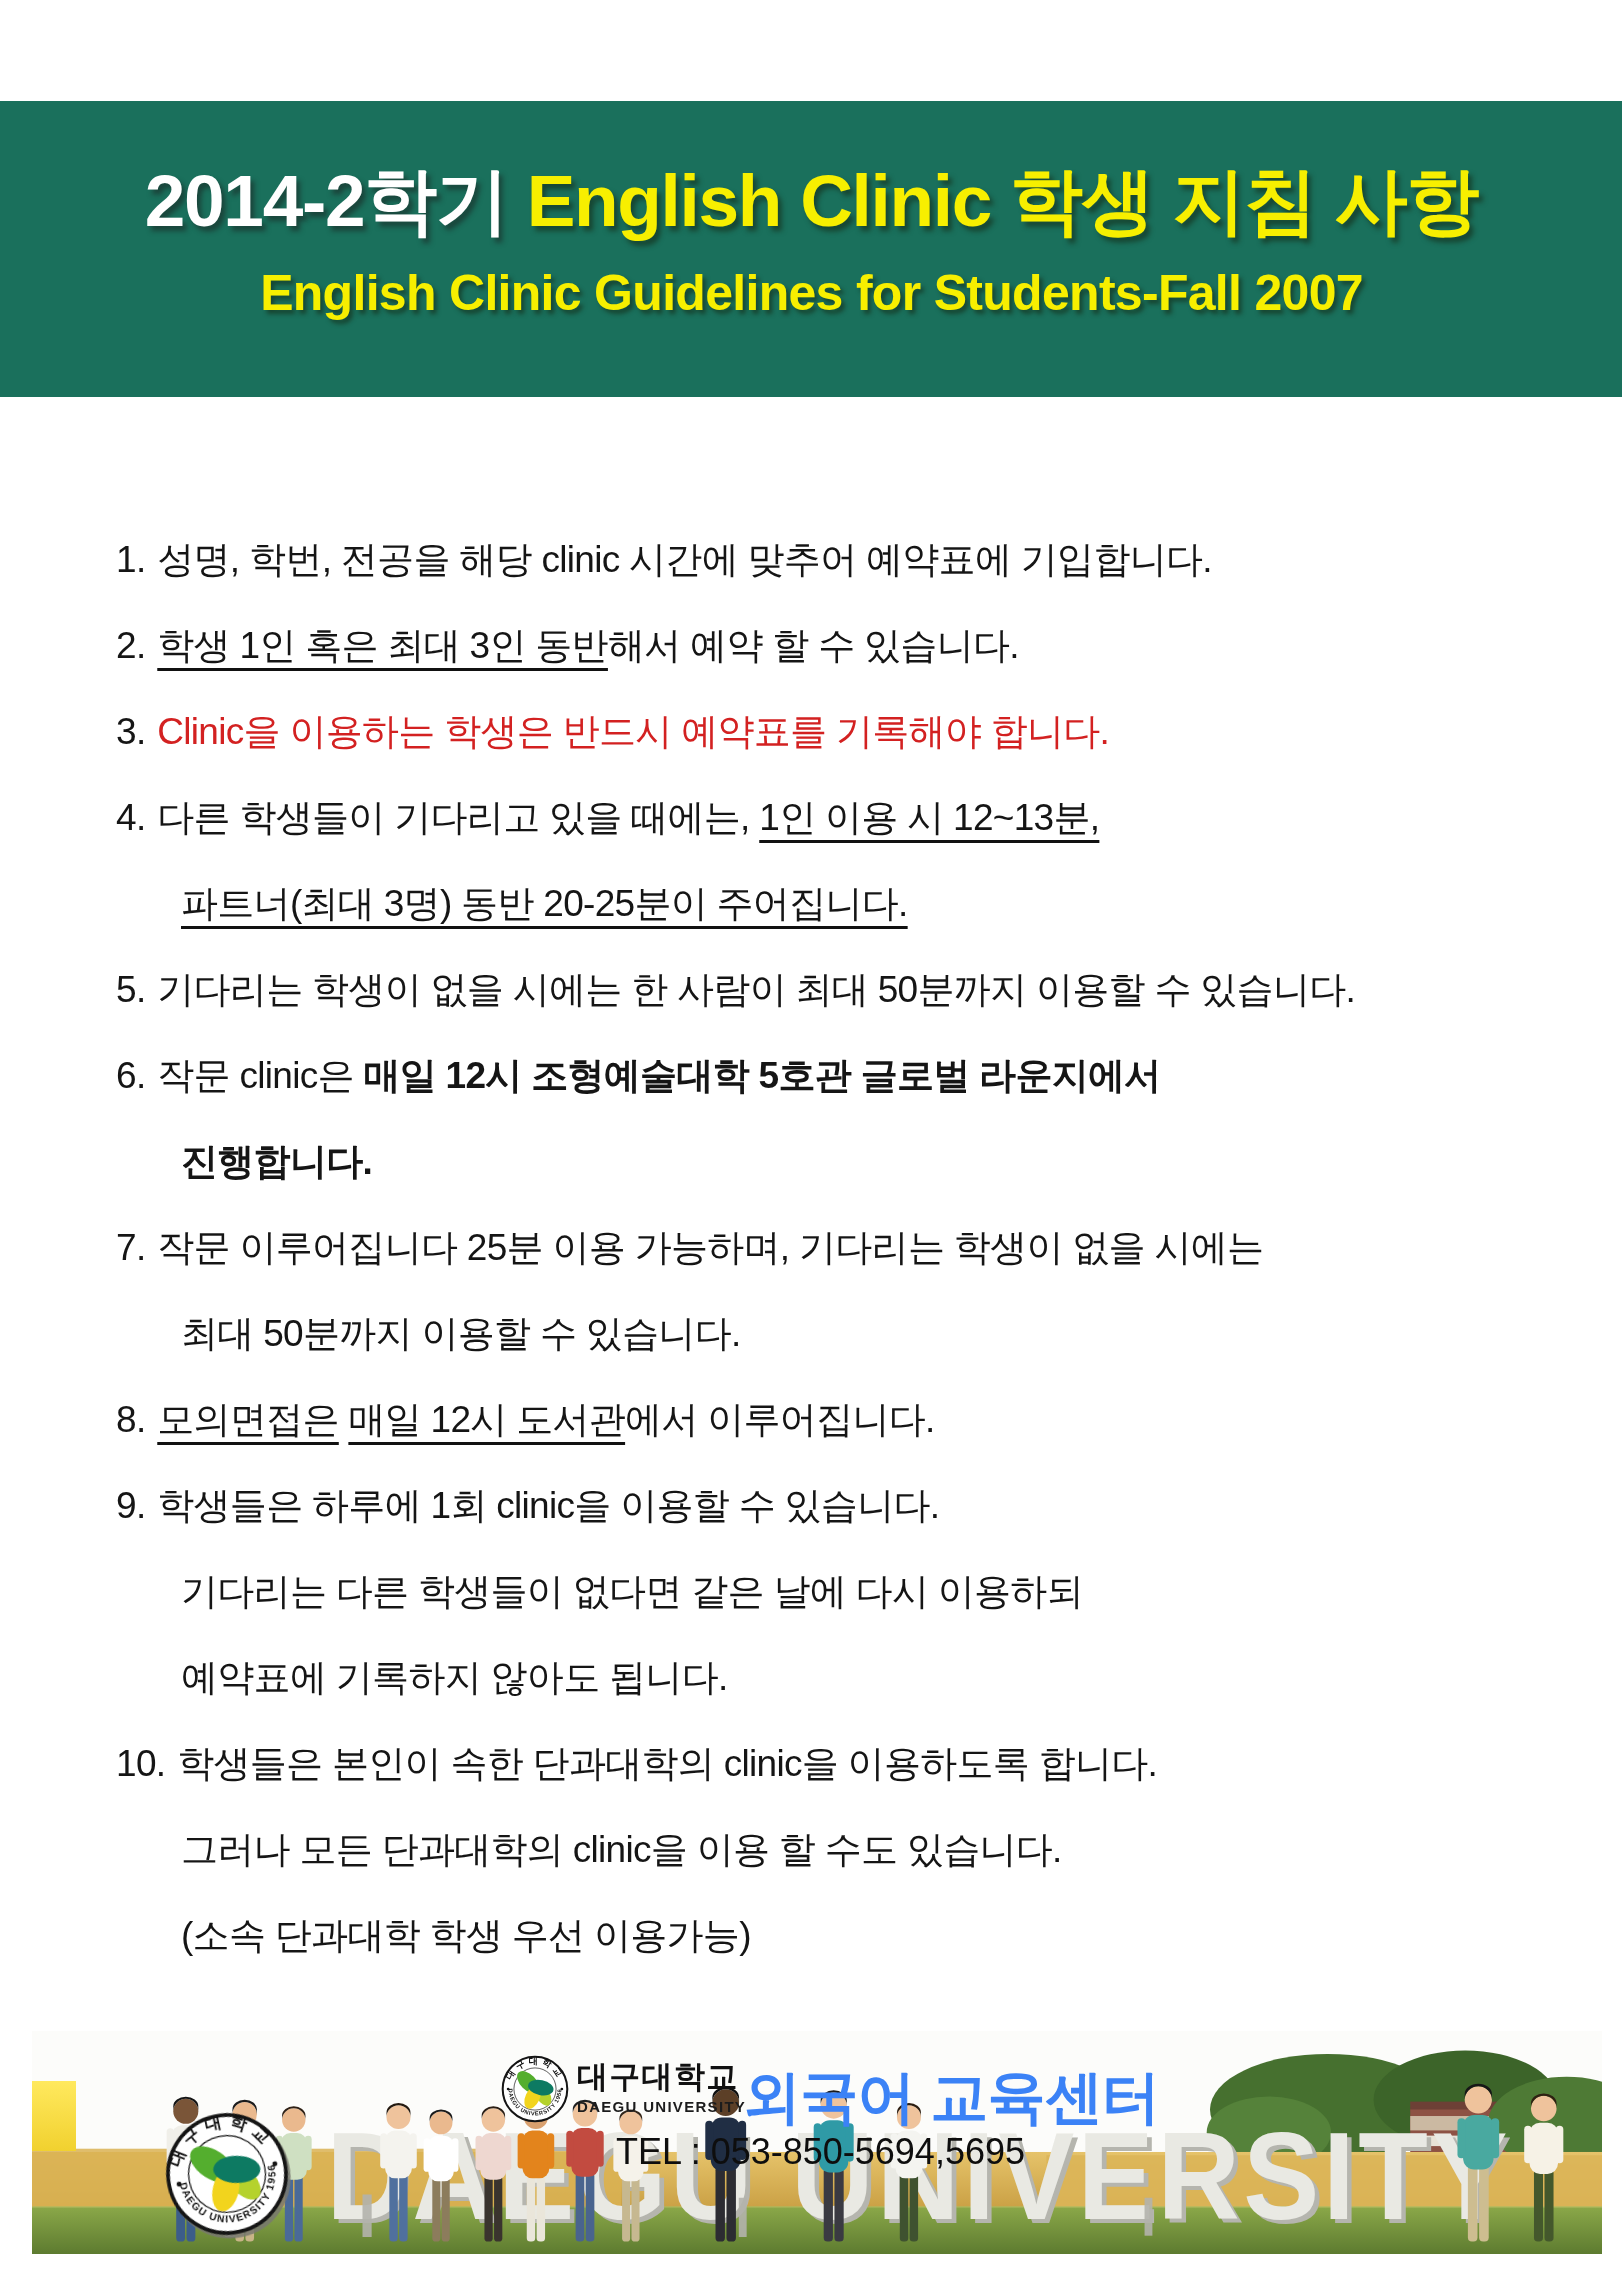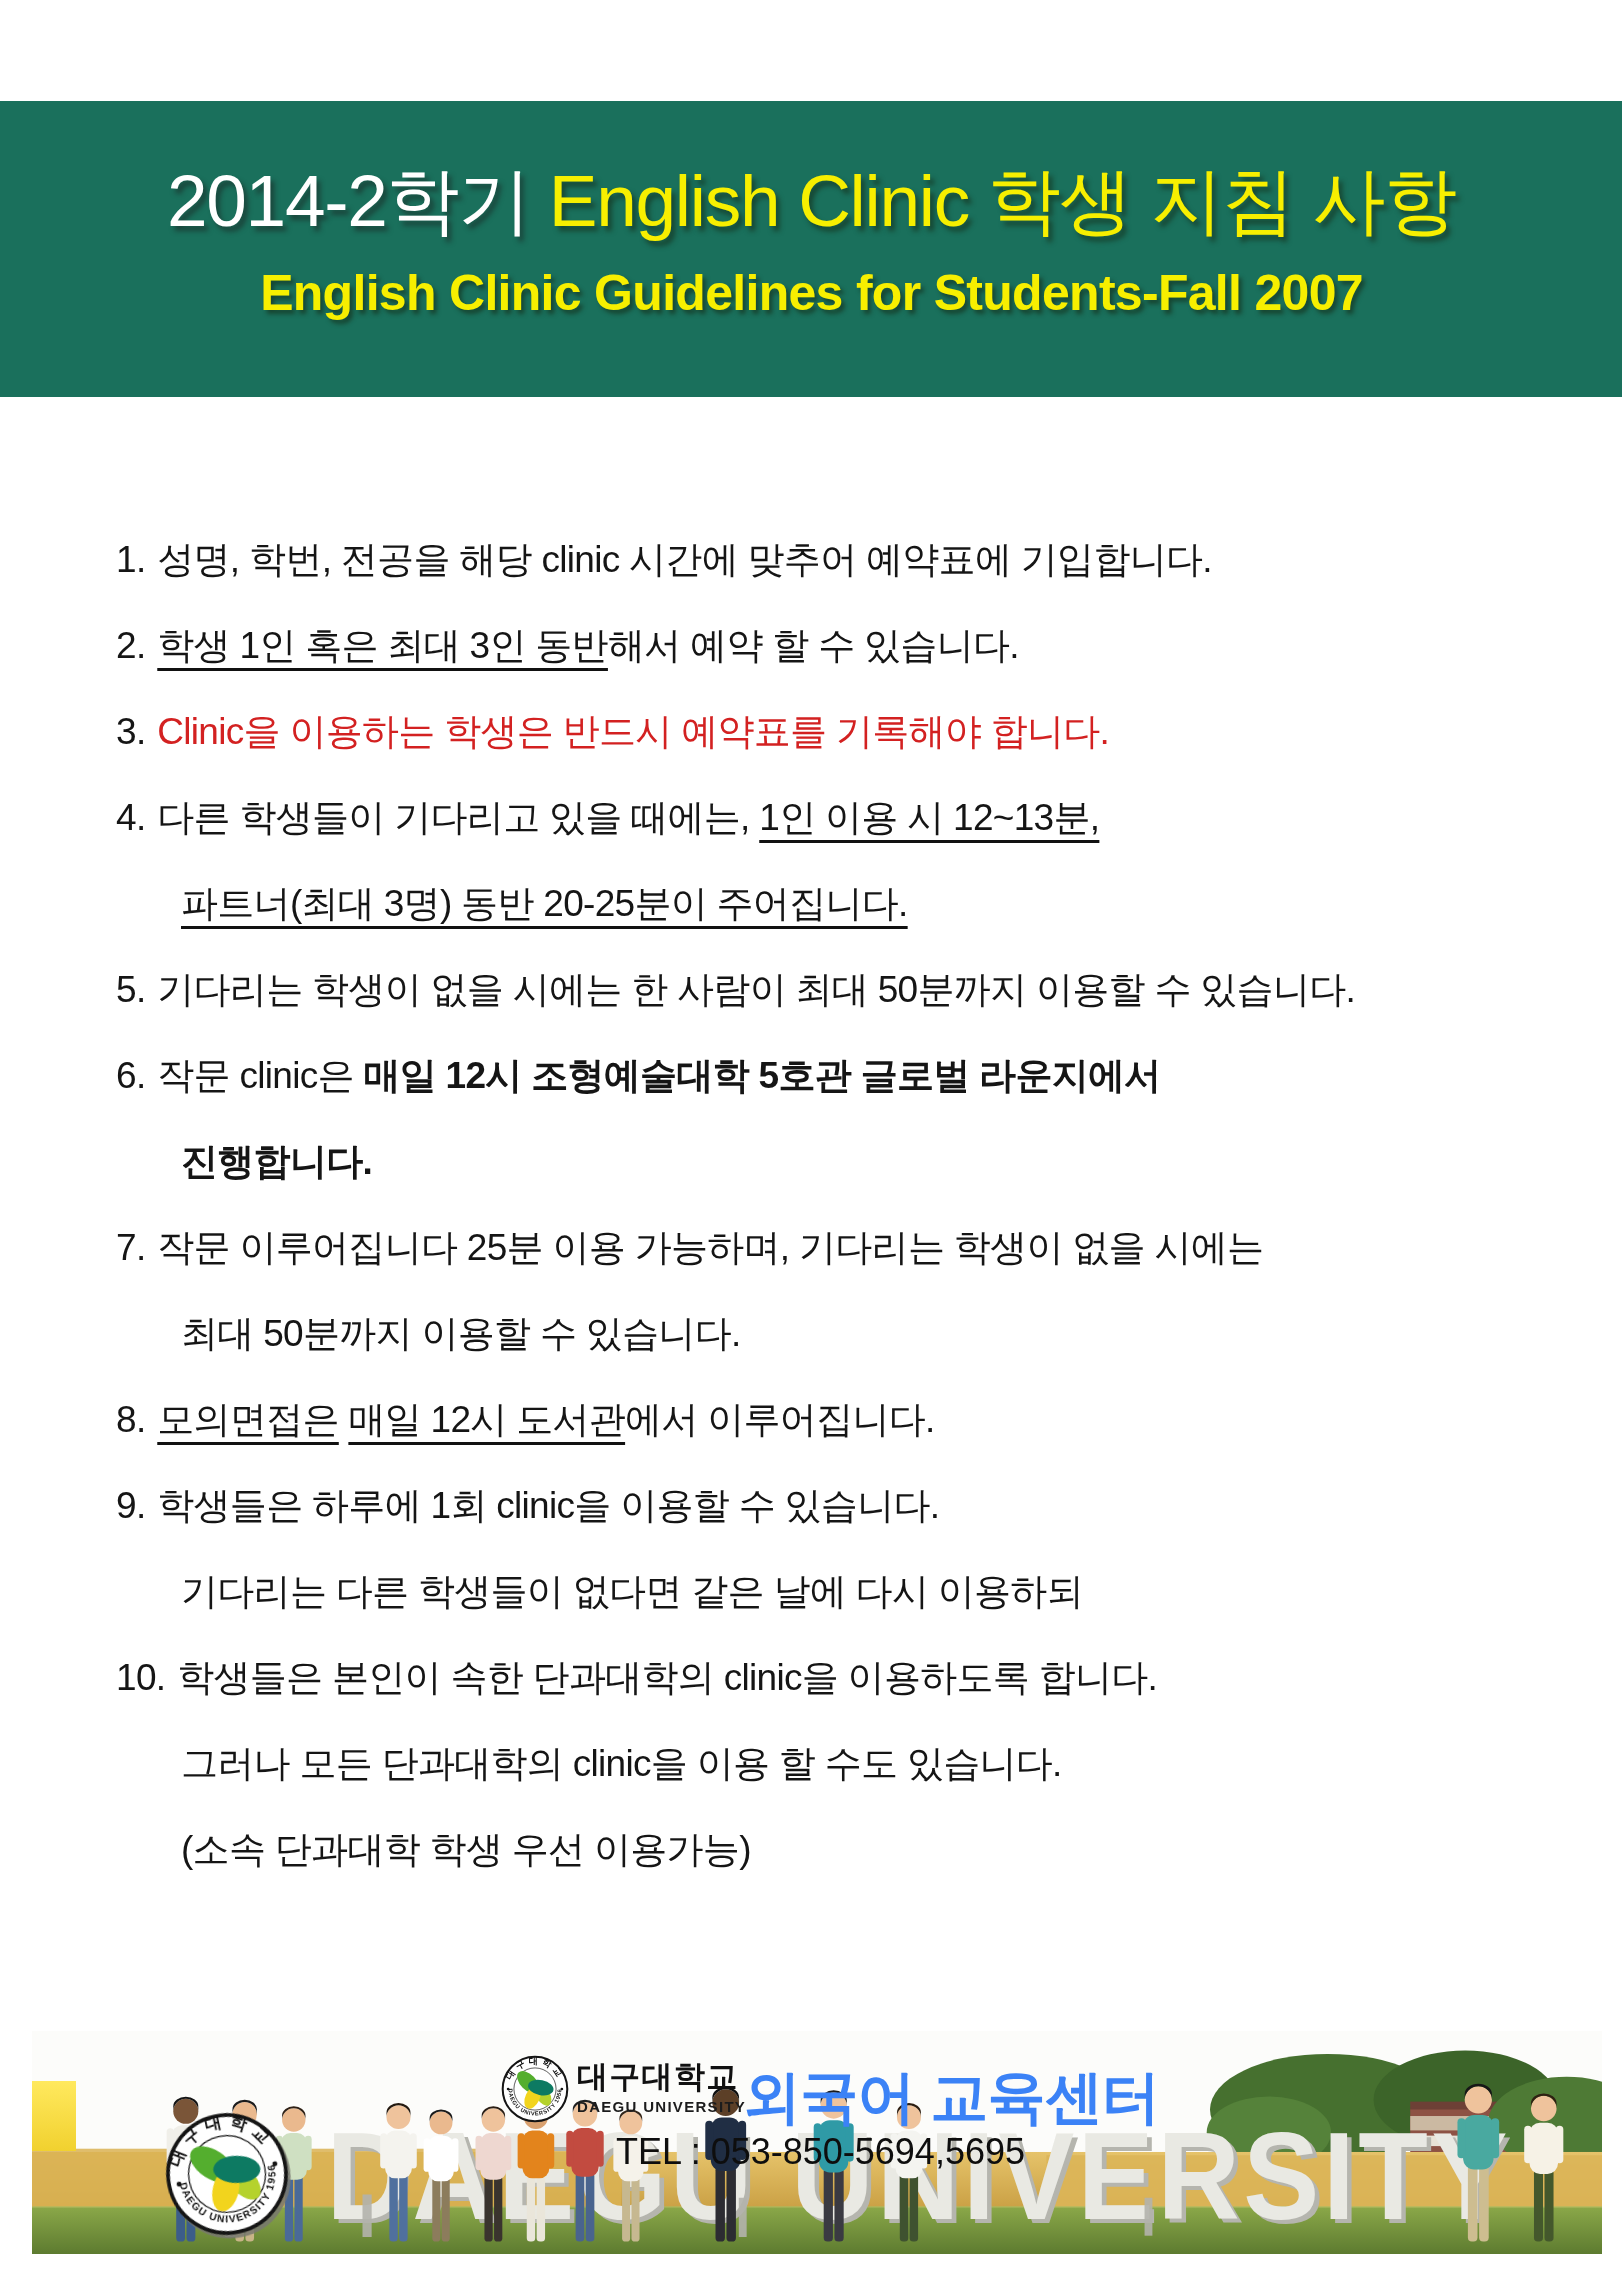--- a/index.html
+++ b/index.html
@@ -6,21 +6,21 @@
   .page{
     position:relative;width:1623px;height:2295px;background:#ffffff;overflow:hidden;
     font-family:"Liberation Sans","DejaVu Sans",sans-serif;color:#151515;
   }
   
   .banner{
     position:absolute;left:0;top:101px;width:1623px;height:296px;
     background:#1a705c;text-align:center;
   }
   .banner .t1{
-    margin-top:63px;font-size:73px;font-weight:normal;line-height:1;
+    margin-top:63px;font-size:73px;font-weight:bold;line-height:1;
     letter-spacing:-1.3px;white-space:nowrap;
   }
   .t1 .t1w{color:#ffffff;text-shadow:3.9px 4.6px 5.2px rgba(25,25,25,.5);}
   .t1 .t1y{color:#f7ef00;text-shadow:3.9px 4.6px 5.2px rgba(20,35,15,.55);}
   .banner .t2{
     margin-top:31px;font-size:50px;font-weight:bold;line-height:1;
     letter-spacing:-0.7px;color:#f7ef00;white-space:nowrap;
     text-shadow:3.3px 3.9px 4.6px rgba(20,35,15,.55);
   }
   
@@ -75,20 +75,21 @@
     <div class="gl-line"><span class="num">4.</span><span>다른 학생들이 기다리고 있을 때에는, </span><span class="u">1인 이용 시 12~13분,</span></div>
     <div class="gl-line cont"><span class="u">파트너(최대 3명) 동반 20-25분이 주어집니다.</span></div>
     <div class="gl-line"><span class="num">5.</span><span>기다리는 학생이 없을 시에는 한 사람이 최대 50분까지 이용할 수 있습니다.</span></div>
     <div class="gl-line"><span class="num">6.</span><span>작문 clinic은 </span><span class="b">매일 12시 조형예술대학 5호관 글로벌 라운지에서</span></div>
     <div class="gl-line cont"><span class="b">진행합니다.</span></div>
     <div class="gl-line"><span class="num">7.</span><span>작문 이루어집니다 25분 이용 가능하며, 기다리는 학생이 없을 시에는</span></div>
     <div class="gl-line cont"><span>최대 50분까지 이용할 수 있습니다.</span></div>
     <div class="gl-line"><span class="num">8.</span><span class="u">모의면접은</span><span> </span><span class="u">매일 12시 도서관</span><span>에서 이루어집니다.</span></div>
     <div class="gl-line"><span class="num">9.</span><span>학생들은 하루에 1회 clinic을 이용할 수 있습니다.</span></div>
     <div class="gl-line cont"><span>기다리는 다른 학생들이 없다면 같은 날에 다시 이용하되</span></div>
+    <div class="gl-line cont"><span>예약표에 기록하지 않아도 됩니다.</span></div>
     <div class="gl-line"><span class="num">10.</span><span>학생들은 본인이 속한 단과대학의 clinic을 이용하도록 합니다.</span></div>
     <div class="gl-line cont"><span>그러나 모든 단과대학의 clinic을 이용 할 수도 있습니다.</span></div>
     <div class="gl-line cont"><span>(소속 단과대학 학생 우선 이용가능)</span></div>
   </div>
 
   <div class="photo">
     <svg viewBox="0 0 2399 341" preserveAspectRatio="none">
       <defs>
         <linearGradient id="wheatG" x1="0" y1="0" x2="0" y2="1">
           <stop offset="0" stop-color="#e6c36a"></stop>

